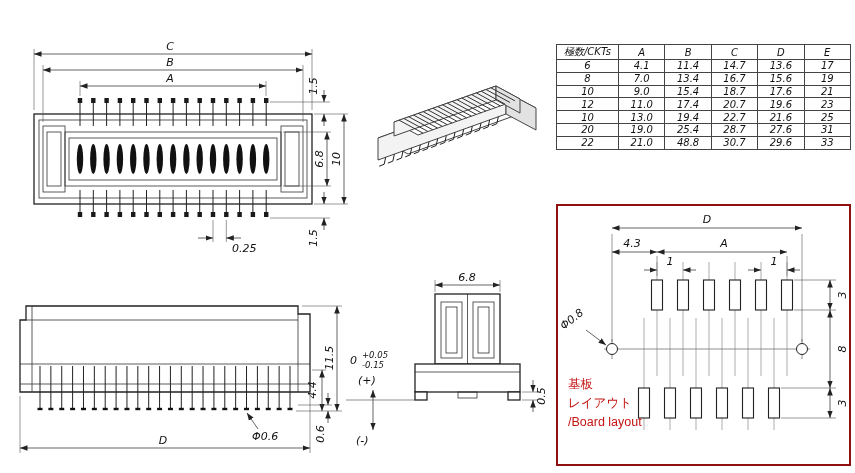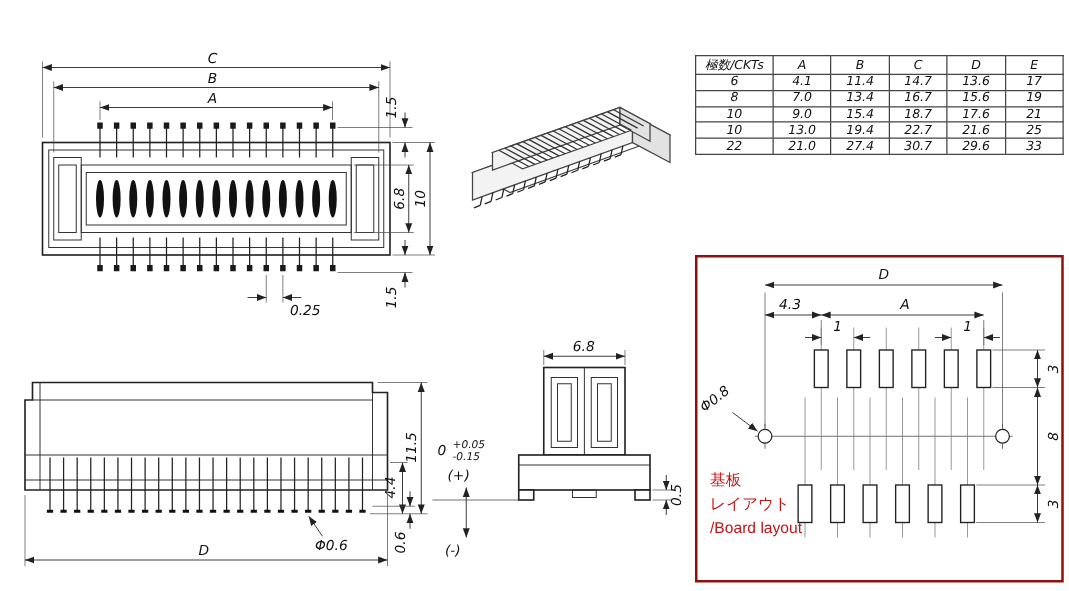--- a/index.html
+++ b/index.html
@@ -278,31 +278,47 @@
           </tr>
           <tr>
             <td>10</td>
             <td>9.0</td>
             <td>15.4</td>
             <td>18.7</td>
             <td>17.6</td>
             <td>21</td>
           </tr>
           <tr>
+            <td>12</td>
+            <td>11.0</td>
+            <td>17.4</td>
+            <td>20.7</td>
+            <td>19.6</td>
+            <td>23</td>
+          </tr>
+          <tr>
             <td>10</td>
             <td>13.0</td>
             <td>19.4</td>
             <td>22.7</td>
             <td>21.6</td>
             <td>25</td>
           </tr>
           <tr>
+            <td>20</td>
+            <td>19.0</td>
+            <td>25.4</td>
+            <td>28.7</td>
+            <td>27.6</td>
+            <td>31</td>
+          </tr>
+          <tr>
             <td>22</td>
             <td>21.0</td>
-            <td>27.4</td>
+            <td>48.8</td>
             <td>30.7</td>
             <td>29.6</td>
             <td>33</td>
           </tr>
         </tbody>
     </table>
   </div>
 
   <svg class="panel" style="left:6px;top:272px" width="352" height="196" viewBox="0 0 352 196">
     <g>

